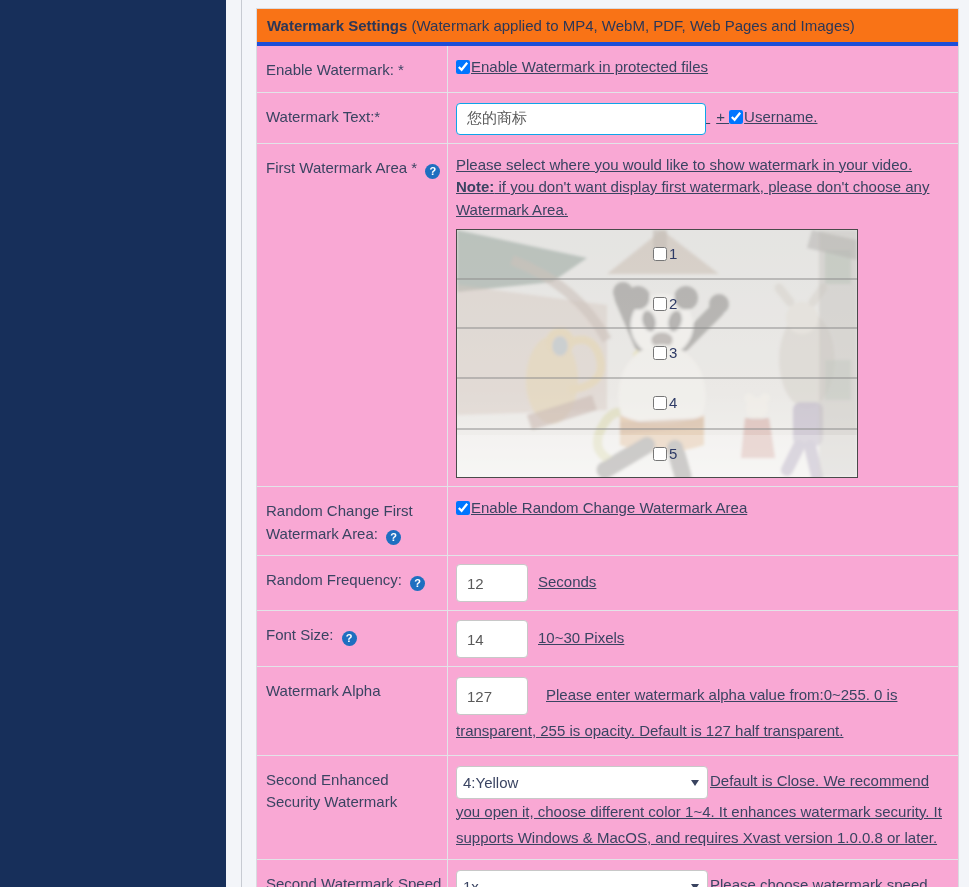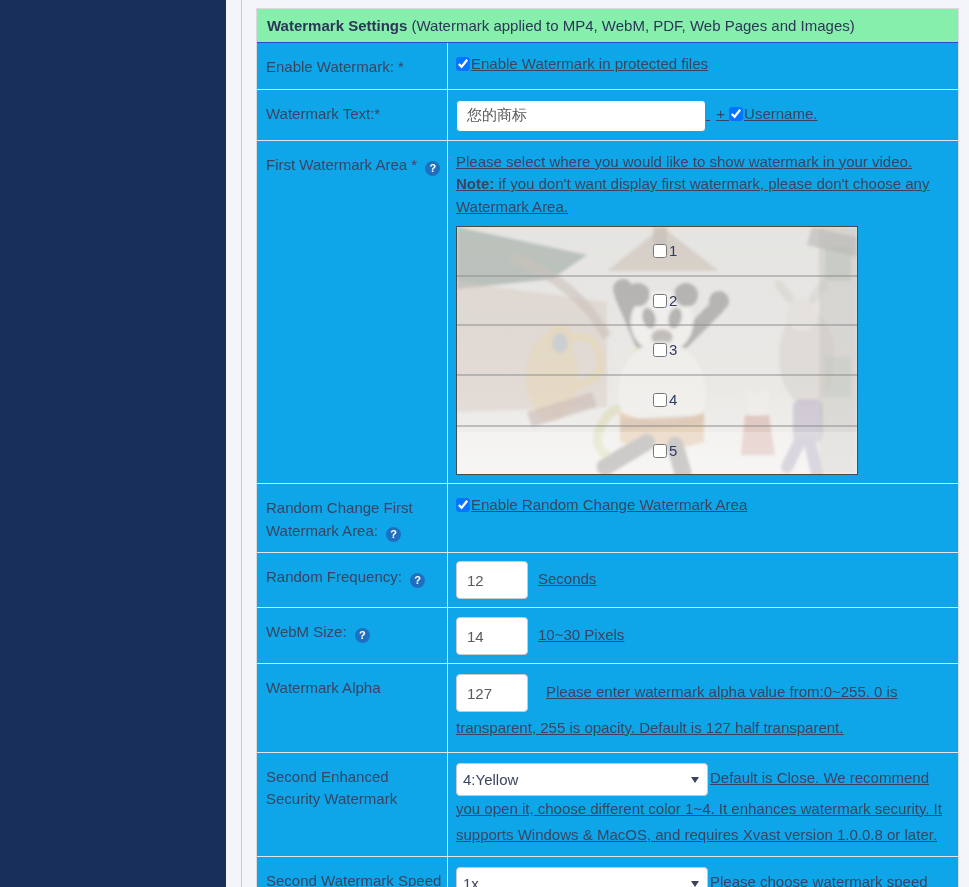--- a/index.html
+++ b/index.html
@@ -17,25 +17,25 @@
   }
   .vline {
     position:absolute; left:241px; top:0; width:1px; height:887px;
     background:#c7cbd2;
   }
   .panel {
     position:absolute; left:256px; top:8px; width:703px;
     background:#ffffff; border:1px solid #d9dbe0;
   }
   .p-header {
-    background:#86efac; border-bottom:1px solid #1d4ed8;
+    background:#f97316; border-bottom:4px solid #1d4ed8;
     padding:8px 10px; min-height:32px; color:#2c3757;
   }
   .p-header b { font-weight:bold; }
-  .row { display:flex; border-bottom:1px solid #e2e4e8; background:#0ea5e9; }
+  .row { display:flex; border-bottom:1px solid #e2e4e8; background:#f9a8d4; }
   .row:last-child { border-bottom:none; }
   .lab {
     width:191px; flex:none; border-right:1px solid #e2e4e8;
     padding:13px 3px 10px 9px; line-height:1.5; color:#3a4462;
   }
   .val { flex:1; padding:10px 10px 8px 8px; line-height:1.5;text-decoration:underline; }
   .r1 { min-height:45px; } .r2 { min-height:49px; }
   .r4 { min-height:55px; } .r5 { min-height:50px; } .r6 { min-height:51px; }
   .r7 { min-height:85px; } .r8 { min-height:91px; } .r9 { min-height:71px; }
   .help {
@@ -209,21 +209,21 @@
   </div>
 
   <div class="row r5">
     <div class="lab"><span>Random Frequency: </span><span class="help">?</span></div>
     <div class="val" style="padding-top:8px;">
       <input type="text" class="num-input" value="12" style=""><span class="suffix">Seconds</span>
     </div>
   </div>
 
   <div class="row r6">
-    <div class="lab"><span>WebM Size: </span><span class="help">?</span></div>
+    <div class="lab"><span>Font Size: </span><span class="help">?</span></div>
     <div class="val" style="padding-top:9px;">
       <input type="text" class="num-input" value="14" style=""><span class="suffix">10~30 Pixels</span>
     </div>
   </div>
 
   <div class="row r7">
     <div class="lab">Watermark Alpha</div>
     <div class="val">
       <div class="inline-para">
         <input type="text" class="num-input" value="127" style=""><span>Please enter watermark alpha value from:0~255. 0 is transparent, 255 is opacity. Default is 127 half transparent.</span>

